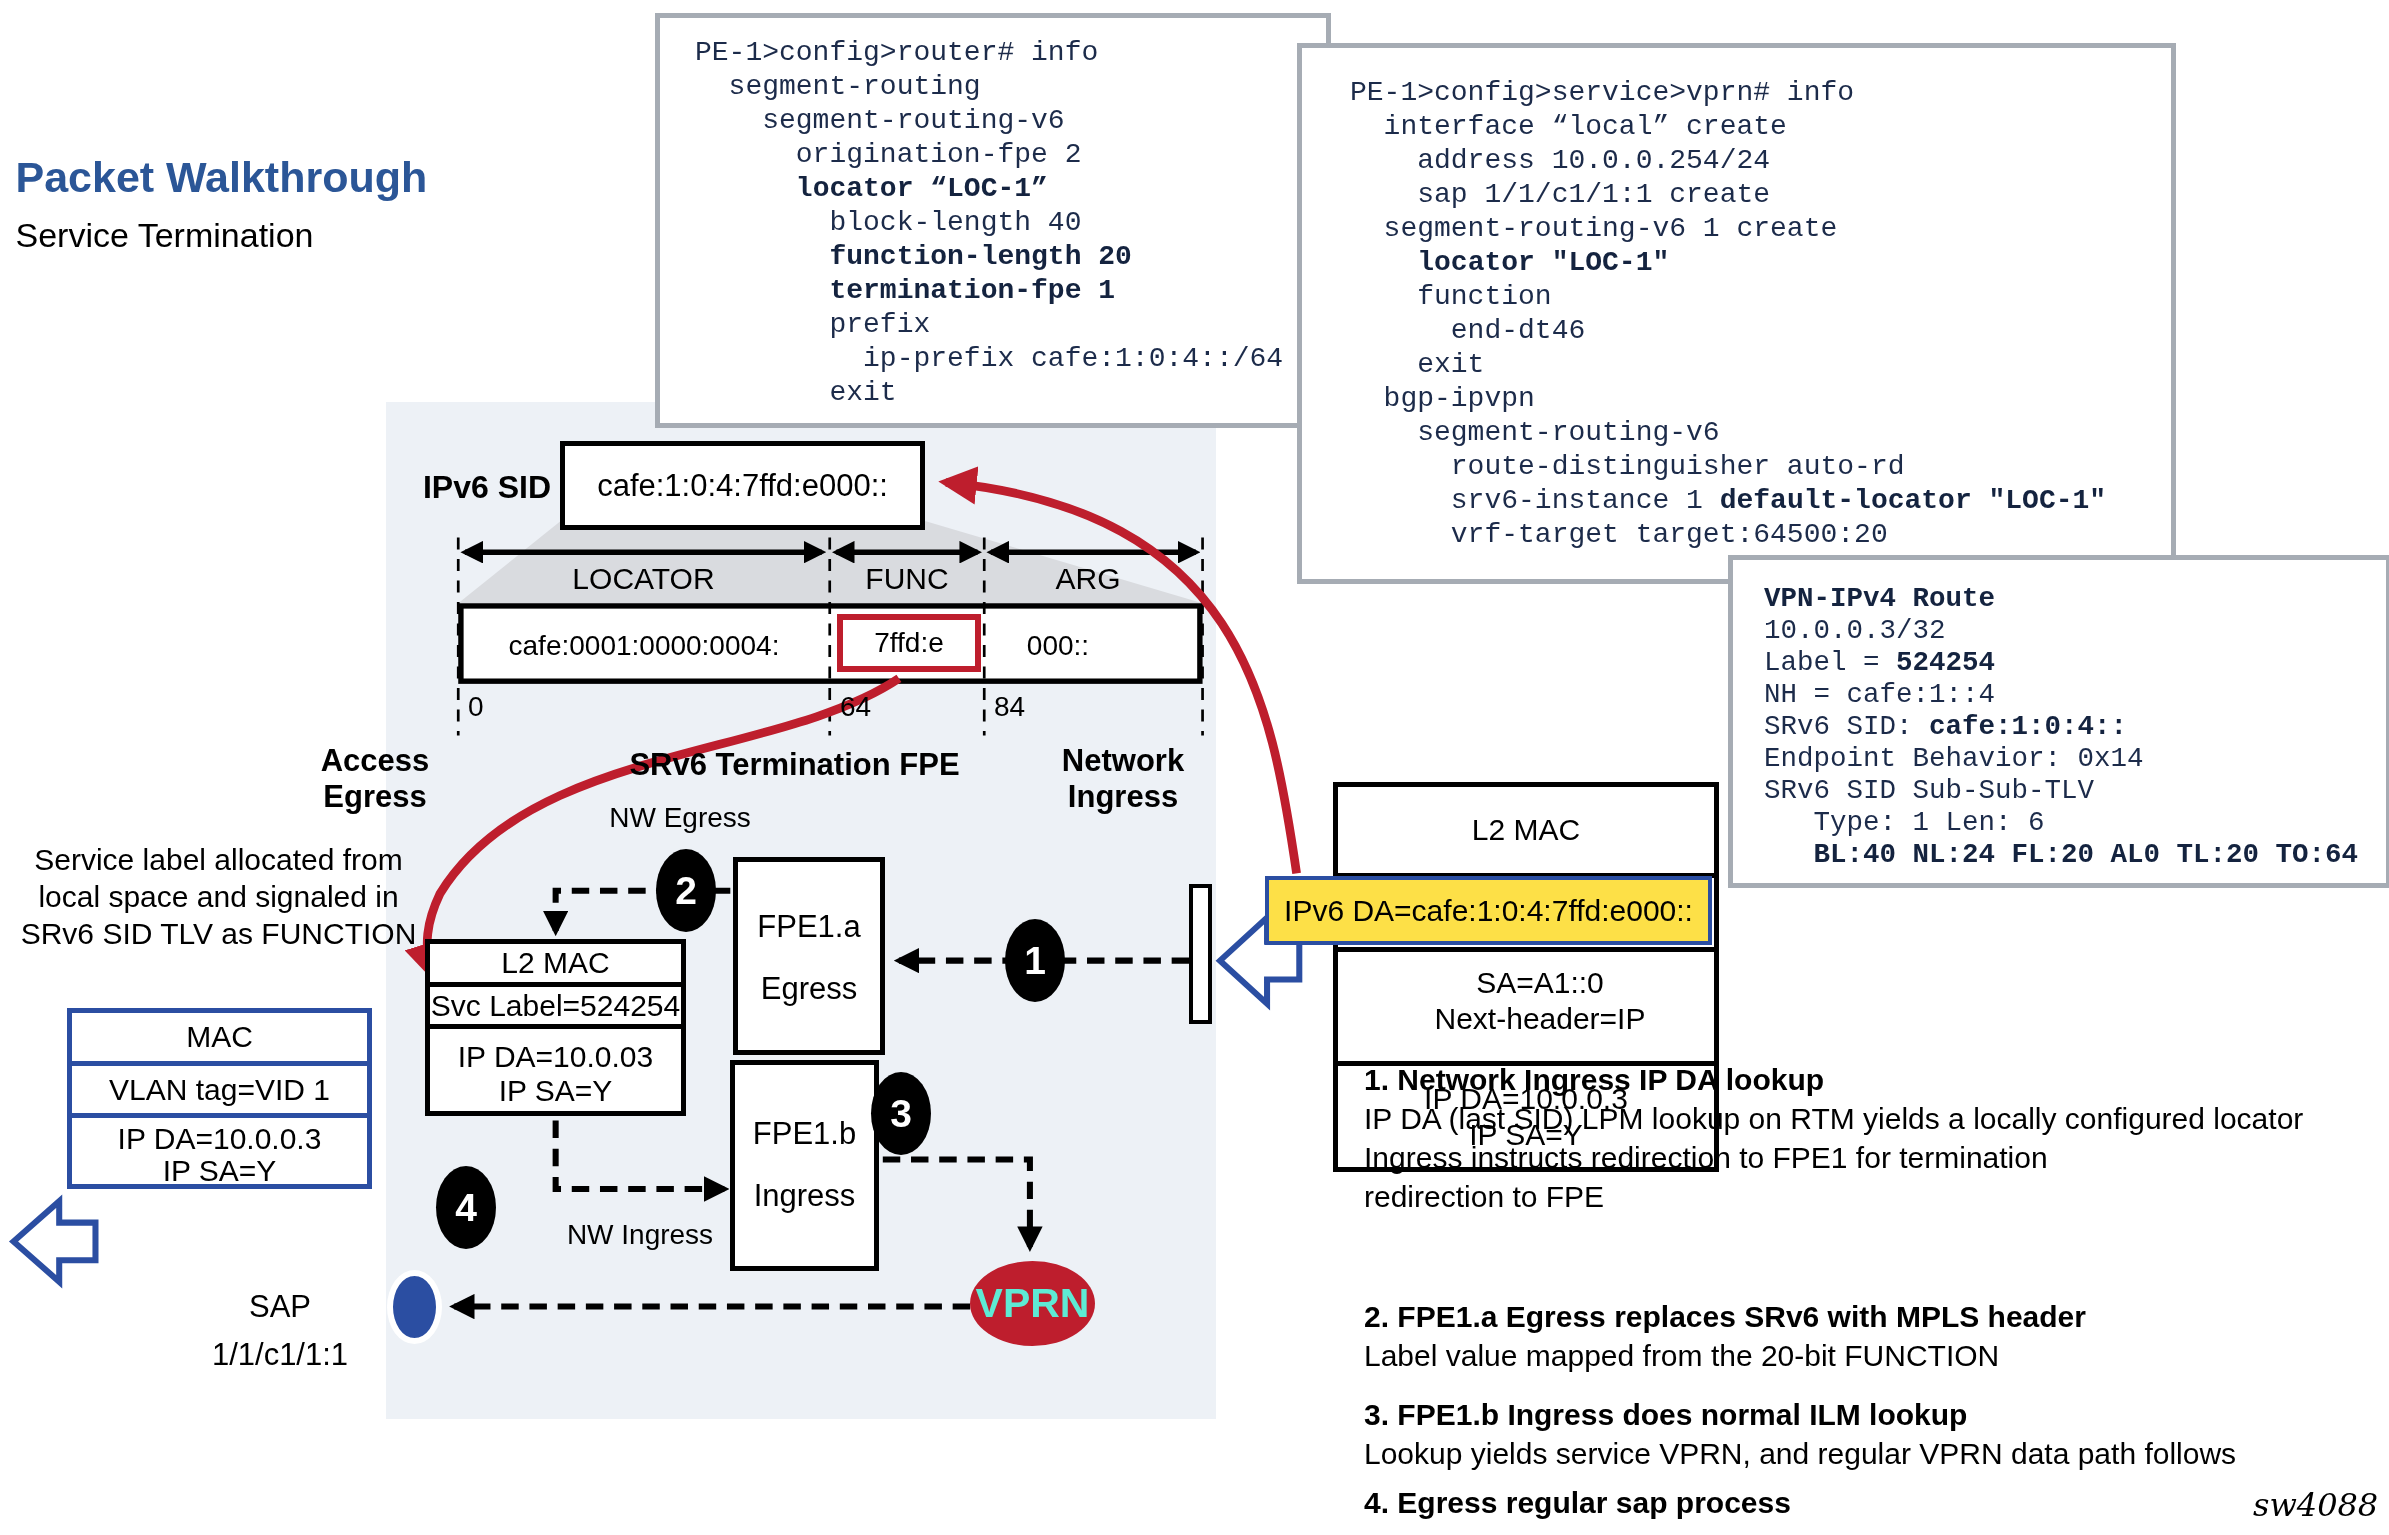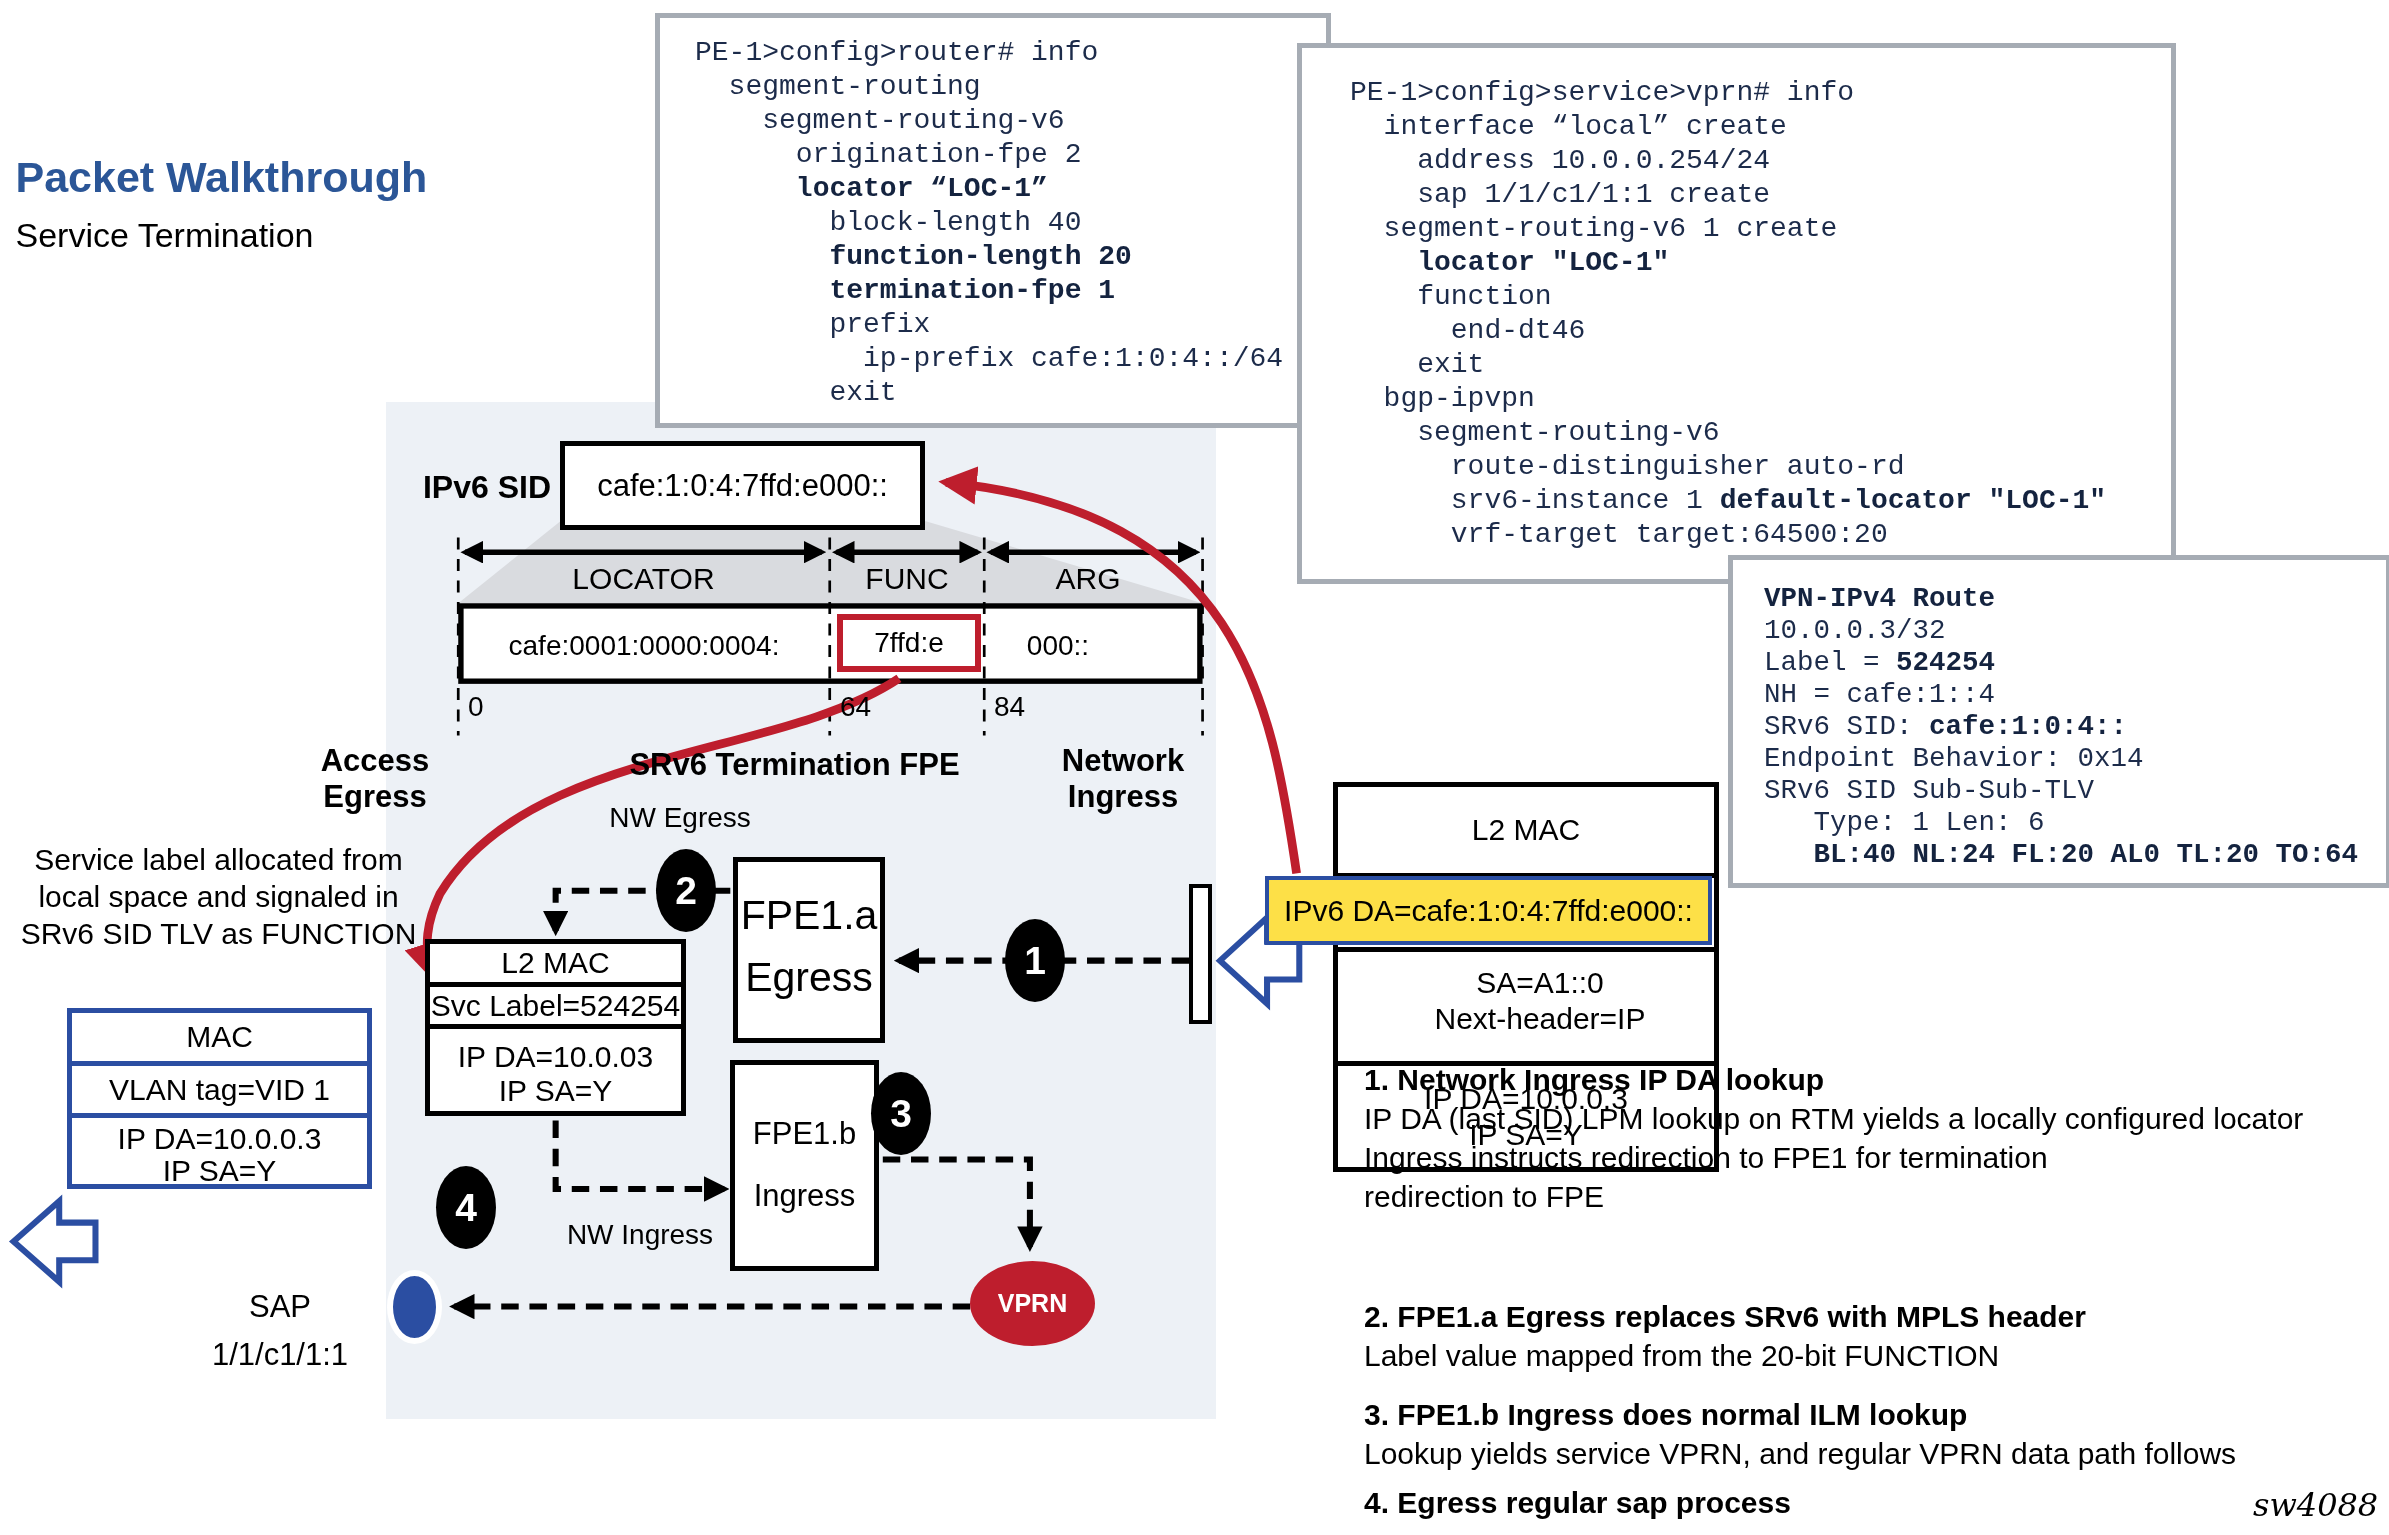--- a/index.html
+++ b/index.html
@@ -107,21 +107,21 @@
   </div>
   <div class="abs hdr" style="left:593px;top:747px;width:403px;">SRv6 Termination FPE</div>
   <div class="abs hdr" style="left:1022px;top:743px;width:202px;">
     <div>Network</div>
     <div>Ingress</div>
   </div>
 
   <div class="abs lbl" style="left:579px;top:802px;width:202px;font-size:28px;">NW Egress</div>
   <div class="abs lbl" style="left:539px;top:1219px;width:202px;font-size:28px;">NW Ingress</div>
 
-  <div class="abs blackbox" style="left:733px;top:857px;width:142px;height:154px;font-size:41px;text-align:center;padding-top:22px;line-height:62px;">
+  <div class="abs blackbox" style="left:733px;top:857px;width:142px;height:154px;font-size:31px;text-align:center;padding-top:34px;line-height:62px;">
     <div>FPE1.a</div>
     <div>Egress</div>
   </div>
   <div class="abs blackbox" style="left:730px;top:1060px;width:139px;height:163px;font-size:31px;text-align:center;padding-top:38px;line-height:62px;">
     <div>FPE1.b</div>
     <div>Ingress</div>
   </div>
 
   <div class="abs blackbox" style="left:1189px;top:884px;width:15px;height:132px;border-width:4.7px;"></div>
 
@@ -151,21 +151,21 @@
 
   <div class="abs bluebox" style="left:67px;top:1008px;width:295px;height:171px;font-size:30px;">
     <div class="ctr" style="height:48px;">MAC</div>
     <div class="ctr" style="height:47px;border-top:5.4px solid #2b4ea2;">VLAN tag=VID 1</div>
     <div style="height:70px;border-top:5.4px solid #2b4ea2;text-align:center;padding-top:5.4px;line-height:32px;">
       <div>IP DA=10.0.0.3</div>
       <div>IP SA=Y</div>
     </div>
   </div>
 
-  <div class="abs ctr" style="left:970px;top:1261px;width:125px;height:85px;border-radius:50%;background:#be1e2d;color:#ffffff;font-weight:bold;font-size:25px;">VPRN</div>
+  <div class="abs ctr" style="left:970px;top:1261px;width:125px;height:85px;border-radius:50%;background:#be1e2d;color:#5eead4;font-weight:bold;font-size:41px;">VPRN</div>
 
   <div class="abs circle" style="left:1005px;top:919px;width:60px;height:83px;">1</div>
   <div class="abs circle" style="left:656px;top:849px;width:60px;height:83px;">2</div>
   <div class="abs circle" style="left:871px;top:1072px;width:60px;height:83px;">3</div>
   <div class="abs circle" style="left:436px;top:1166px;width:60px;height:83px;">4</div>
 
   <div class="abs" style="left:387px;top:1270px;width:43px;height:62px;border-radius:50%;background:#2b4ea2;border:6.7px solid #fff;"></div>
 
   <div class="abs" style="left:0px;top:841px;width:437px;text-align:center;font-size:30px;line-height:37px;font-weight:500;">
       <div>Service label allocated from</div>

